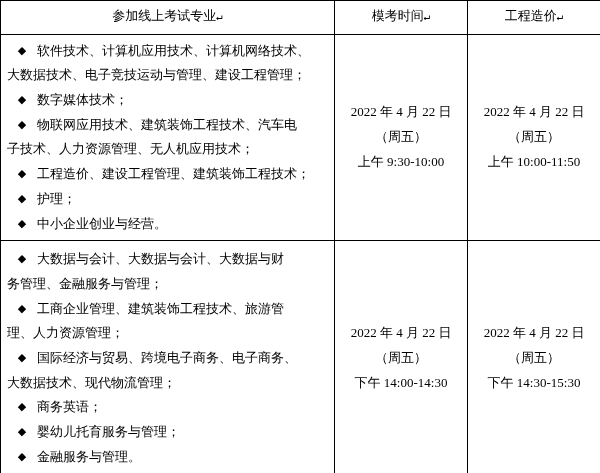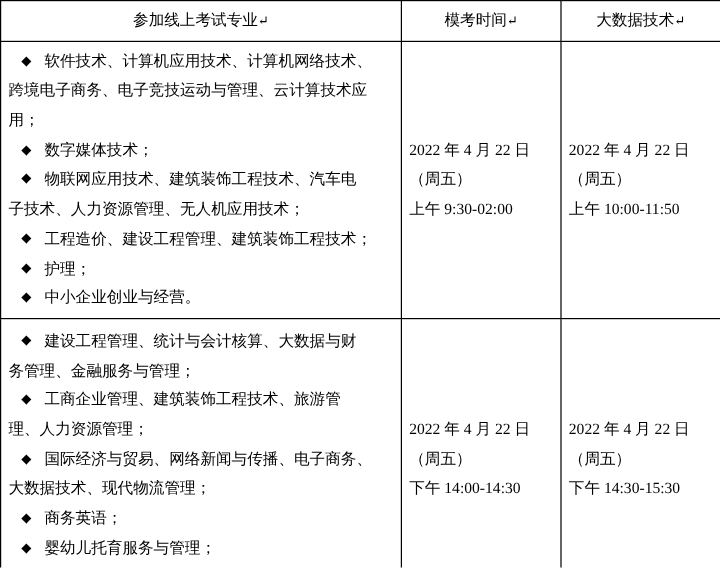--- a/index.html
+++ b/index.html
@@ -35,26 +35,28 @@
   }
   col.c-major { width: 334px; }
   col.c-mock  { width: 133px; }
   col.c-exam  { width: 133px; }
 
   thead td {
     text-align: center;
     font-size: 13.5px;
     padding: 3px 4px;
     height: 22px;
+    font-family: Liberation Mono, monospace;
   }
   .major-cell {
     text-align: left;
     padding: 5px 8px 6px 8px;
   }
   .time-cell {
+    text-align: center;
     padding: 4px 6px;
   }
   .time-line {
     display: block;
     white-space: nowrap;
   }
   .item {
     display: block;
     text-indent: 0;
     margin: 0;
@@ -85,53 +87,53 @@
   <table class="exam-table">
     <colgroup>
       <col class="c-major">
       <col class="c-mock">
       <col class="c-exam">
     </colgroup>
     <thead>
       <tr>
         <td><span>参加线上考试专业</span><span class="pilcrow">↵</span></td>
         <td><span>模考时间</span><span class="pilcrow">↵</span></td>
-        <td><span>大数据技术</span><span class="pilcrow">↵</span></td>
+        <td><span>工程造价</span><span class="pilcrow">↵</span></td>
       </tr>
     </thead>
     <tbody>
       <tr class="row-a">
         <td class="major-cell">
           <span class="item"><span class="bullet">◆</span><span class="itemtext">软件技术、计算机应用技术、计算机网络技术、</span></span>
-          <span class="cont">跨境电子商务、电子竞技运动与管理、云计算技术应用；</span>
+          <span class="cont">大数据技术、电子竞技运动与管理、建设工程管理；</span>
           <span class="item"><span class="bullet">◆</span><span class="itemtext">数字媒体技术；</span></span>
           <span class="item"><span class="bullet">◆</span><span class="itemtext">物联网应用技术、建筑装饰工程技术、汽车电</span></span>
           <span class="cont">子技术、人力资源管理、无人机应用技术；</span>
           <span class="item"><span class="bullet">◆</span><span class="itemtext">工程造价、建设工程管理、建筑装饰工程技术；</span></span>
           <span class="item"><span class="bullet">◆</span><span class="itemtext">护理；</span></span>
           <span class="item"><span class="bullet">◆</span><span class="itemtext">中小企业创业与经营。</span></span>
         </td>
         <td class="time-cell">
           <span class="time-line">2022 年 4 月 22 日</span>
           <span class="time-line">（周五）</span>
-          <span class="time-line">上午 9:30-02:00</span>
+          <span class="time-line">上午 9:30-10:00</span>
         </td>
         <td class="time-cell">
           <span class="time-line">2022 年 4 月 22 日</span>
           <span class="time-line">（周五）</span>
           <span class="time-line">上午 10:00-11:50</span>
         </td>
       </tr>
       <tr class="row-b">
         <td class="major-cell">
-          <span class="item"><span class="bullet">◆</span><span class="itemtext">建设工程管理、统计与会计核算、大数据与财</span></span>
+          <span class="item"><span class="bullet">◆</span><span class="itemtext">大数据与会计、大数据与会计、大数据与财</span></span>
           <span class="cont">务管理、金融服务与管理；</span>
           <span class="item"><span class="bullet">◆</span><span class="itemtext">工商企业管理、建筑装饰工程技术、旅游管</span></span>
           <span class="cont">理、人力资源管理；</span>
-          <span class="item"><span class="bullet">◆</span><span class="itemtext">国际经济与贸易、网络新闻与传播、电子商务、</span></span>
+          <span class="item"><span class="bullet">◆</span><span class="itemtext">国际经济与贸易、跨境电子商务、电子商务、</span></span>
           <span class="cont">大数据技术、现代物流管理；</span>
           <span class="item"><span class="bullet">◆</span><span class="itemtext">商务英语；</span></span>
           <span class="item"><span class="bullet">◆</span><span class="itemtext">婴幼儿托育服务与管理；</span></span>
           <span class="item"><span class="bullet">◆</span><span class="itemtext">金融服务与管理。</span></span>
         </td>
         <td class="time-cell">
           <span class="time-line">2022 年 4 月 22 日</span>
           <span class="time-line">（周五）</span>
           <span class="time-line">下午 14:00-14:30</span>
         </td>

